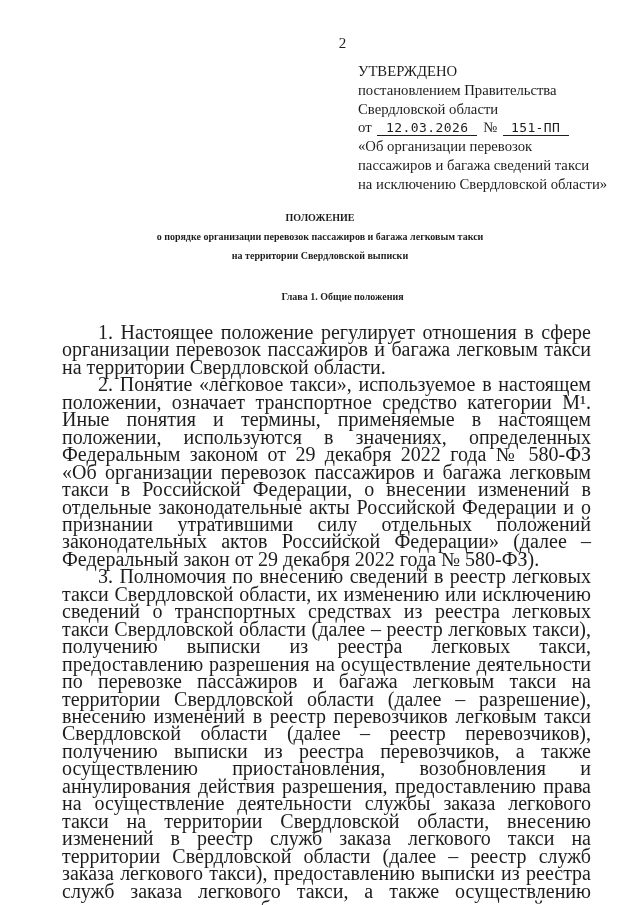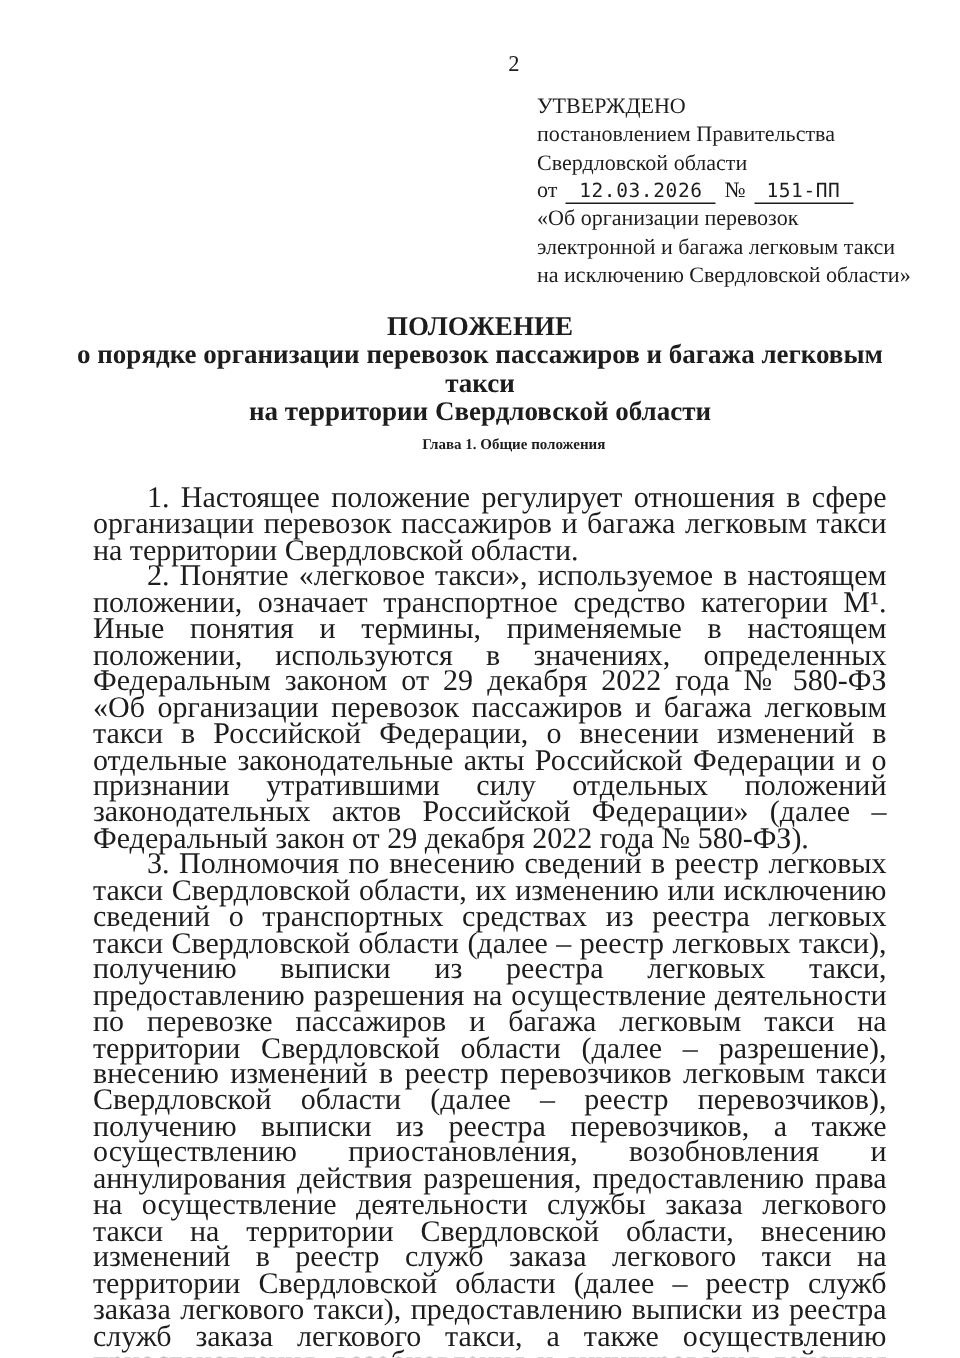--- a/index.html
+++ b/index.html
@@ -38,21 +38,21 @@
     vertical-align: baseline;
     margin: 0 2px;
   }
   .fill-date { min-width: 100px; }
   .fill-num  { min-width: 66px; }
   .doc-title {
     position: absolute;
     top: 208px; left: 40px; width: 560px;
     text-align: center;
     font-weight: bold;
-    font-size: 18px;
+    font-size: 10px;
     line-height: 19px;
   }
   .chapter-heading {
     position: absolute;
     top: 291px; left: 78px; width: 529px;
     text-align: center;
     font-weight: bold;
     font-size: 10px;
   }
   .body-text {
@@ -75,28 +75,28 @@
     <div class="line">УТВЕРЖДЕНО</div>
     <div class="line">постановлением Правительства</div>
     <div class="line">Свердловской области</div>
     <div class="date-line">
       <span>от</span>
       <span class="fill-value fill-date">12.03.2026</span>
       <span>№</span>
       <span class="fill-value fill-num">151-ПП</span>
     </div>
     <div class="line">«Об организации перевозок</div>
-    <div class="line">электронной и багажа легковым такси</div>
+    <div class="line">пассажиров и багажа сведений такси</div>
     <div class="line">на исключению Свердловской области»</div>
   </div>
 
   <div class="doc-title">
     <div>ПОЛОЖЕНИЕ</div>
     <div>о порядке организации перевозок пассажиров и багажа легковым такси</div>
-    <div>на территории Свердловской области</div>
+    <div>на территории Свердловской выписки</div>
   </div>
 
   <div class="chapter-heading">Глава 1. Общие положения</div>
 
   <div class="body-text">
     <p>1. Настоящее положение регулирует отношения в сфере организации перевозок пассажиров и багажа легковым такси на территории Свердловской области.</p>
     <p>2. Понятие «легковое такси», используемое в настоящем положении, означает транспортное средство категории М¹. Иные понятия и термины, применяемые в настоящем положении, используются в значениях, определенных Федеральным законом от 29 декабря 2022 года № 580-ФЗ «Об организации перевозок пассажиров и багажа легковым такси в Российской Федерации, о внесении изменений в отдельные законодательные акты Российской Федерации и о признании утратившими силу отдельных положений законодательных актов Российской Федерации» (далее – Федеральный закон от 29 декабря 2022 года № 580-ФЗ).</p>
     <p>3. Полномочия по внесению сведений в реестр легковых такси Свердловской области, их изменению или исключению сведений о транспортных средствах из реестра легковых такси Свердловской области (далее – реестр легковых такси), получению выписки из реестра легковых такси, предоставлению разрешения на осуществление деятельности по перевозке пассажиров и багажа легковым такси на территории Свердловской области (далее – разрешение), внесению изменений в реестр перевозчиков легковым такси Свердловской области (далее – реестр перевозчиков), получению выписки из реестра перевозчиков, а также осуществлению приостановления, возобновления и аннулирования действия разрешения, предоставлению права на осуществление деятельности службы заказа легкового такси на территории Свердловской области, внесению изменений в реестр служб заказа легкового такси на территории Свердловской области (далее – реестр служб заказа легкового такси), предоставлению выписки из реестра служб заказа легкового такси, а также осуществлению приостановления, возобновления и аннулирования действия указанного права, ведению реестра перевозчиков, реестра легковых такси и реестра служб заказа легкового такси осуществляются Министерством транспорта и дорожного хозяйства Свердловской области (далее – Министерство) в электронной форме с использованием функциональной подсистемы «подсистема мониторинга работы легкового такси» региональной навигационно-информационной системы</p>
   </div>
 

